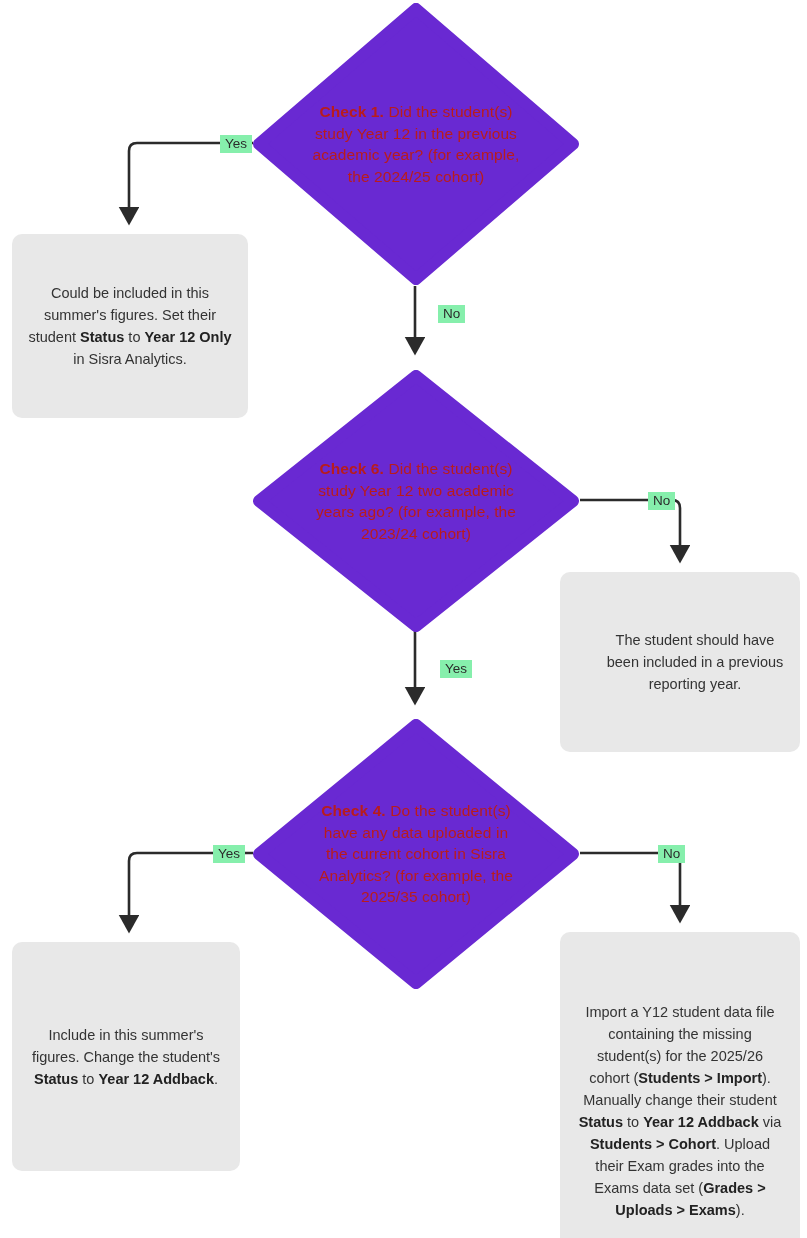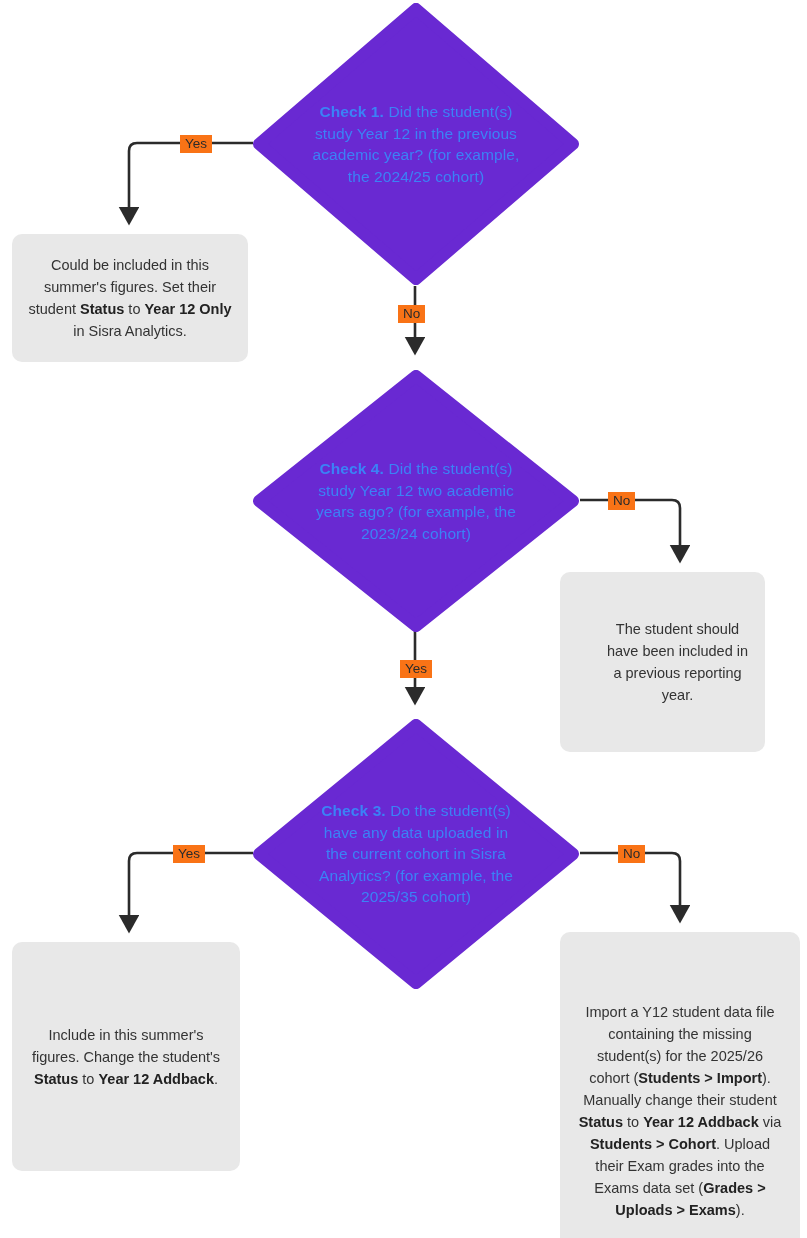--- a/index.html
+++ b/index.html
@@ -6,33 +6,33 @@
   body{width:807px;height:1238px;position:relative;overflow:hidden;
        font-family:"Liberation Sans","DejaVu Sans",sans-serif;}
   #canvas{position:absolute;inset:0;width:807px;height:1238px;}
   svg.wires{position:absolute;left:0;top:0;width:807px;height:1238px;pointer-events:none;}
 
   .node{position:absolute;box-sizing:border-box;display:flex;align-items:center;justify-content:center;}
 
   
   .diamond{}
   .diamond .shape{position:absolute;left:0;top:0;width:100%;height:100%;}
-  .diamond .dtext{position:relative;z-index:2;color:#3b82f6;text-align:center;
+  .diamond .dtext{position:relative;z-index:2;color:#b91c1c;text-align:center;
       font-size:15.5px;line-height:21.5px;letter-spacing:0.1px;padding:0 58px;box-sizing:border-box;}
   .diamond .dtext b{font-weight:700;}
 
   
   .gbox{background:#e8e8e8;border-radius:10px;}
   .gbox .btext{color:#333333;text-align:center;font-size:14.5px;line-height:22px;
       padding:0 16px;box-sizing:border-box;}
   .gbox .btext b{font-weight:700;color:#222222;}
 
   
-  .elabel{position:absolute;background:#f97316;color:#2b2b2b;font-size:13.5px;
-      line-height:16px;padding:1px 5px;z-index:3;white-space:nowrap;}
+  .elabel{position:absolute;background:#86efac;color:#2b2b2b;font-size:13.5px;
+      line-height:16px;padding:1px 5px;z-index:3;white-space:nowrap;margin-left:40px;}
 </style>
 </head>
 <body>
 
 <div id="canvas">
 
   <svg class="wires" viewBox="0 0 807 1238" xmlns="http://www.w3.org/2000/svg">
     <defs>
       <marker id="arrow" markerWidth="10" markerHeight="10" refX="3.2" refY="4" orient="auto" markerUnits="strokeWidth">
         <path d="M0,0 L7.2,4 L0,8 z" fill="#2b2b2b"></path>
@@ -61,43 +61,43 @@
 
   <div class="node diamond" style="left:253px;top:3px;width:326px;height:282px;">
     <svg class="shape" viewBox="0 0 326 282" preserveAspectRatio="none">
       <path d="M163 6 L320 141 L163 276 L6 141 Z" fill="#6929D2" stroke="#6929D2" stroke-width="12" stroke-linejoin="round"></path>
     </svg>
     <div class="dtext">
       <b>Check 1.</b><span> Did the student(s) study Year 12 in the previous academic year? (for example, the 2024/25 cohort)</span>
     </div>
   </div>
 
-  <div class="node gbox" style="left:12px;top:234px;width:236px;height:128px;">
+  <div class="node gbox" style="left:12px;top:234px;width:236px;height:184px;">
     <div class="btext"><span>Could be included in this summer's figures. Set their student </span><b>Status</b><span> to </span><b>Year 12 Only</b><span> in Sisra Analytics.</span></div>
   </div>
 
   <div class="node diamond" style="left:253px;top:370px;width:326px;height:262px;">
     <svg class="shape" viewBox="0 0 326 262" preserveAspectRatio="none">
       <path d="M163 6 L320 131 L163 256 L6 131 Z" fill="#6929D2" stroke="#6929D2" stroke-width="12" stroke-linejoin="round"></path>
     </svg>
     <div class="dtext">
-      <b>Check 4.</b><span> Did the student(s) study Year 12 two academic years ago? (for example, the 2023/24 cohort)</span>
+      <b>Check 6.</b><span> Did the student(s) study Year 12 two academic years ago? (for example, the 2023/24 cohort)</span>
     </div>
   </div>
 
-  <div class="node gbox" style="left:560px;top:572px;width:205px;height:180px;padding-left:30px;">
+  <div class="node gbox" style="left:560px;top:572px;width:240px;height:180px;padding-left:30px;">
     <div class="btext">The student should have been included in a previous reporting year.</div>
   </div>
 
   <div class="node diamond" style="left:253px;top:719px;width:326px;height:270px;">
     <svg class="shape" viewBox="0 0 326 270" preserveAspectRatio="none">
       <path d="M163 6 L320 135 L163 264 L6 135 Z" fill="#6929D2" stroke="#6929D2" stroke-width="12" stroke-linejoin="round"></path>
     </svg>
     <div class="dtext">
-      <b>Check 3.</b><span> Do the student(s) have any data uploaded in the current cohort in Sisra Analytics? (for example, the 2025/35 cohort)</span>
+      <b>Check 4.</b><span> Do the student(s) have any data uploaded in the current cohort in Sisra Analytics? (for example, the 2025/35 cohort)</span>
     </div>
   </div>
 
   <div class="node gbox" style="left:12px;top:942px;width:228px;height:229px;">
     <div class="btext"><span>Include in this summer's figures. Change the student's </span><b>Status</b><span> to </span><b>Year 12 Addback</b><span>.</span></div>
   </div>
 
   <div class="node gbox" style="left:560px;top:932px;width:240px;height:357px;">
     <div class="btext"><span>Import a Y12 student data file containing the missing student(s) for the 2025/26 cohort (</span><b>Students &gt; Import</b><span>). Manually change their student </span><b>Status</b><span> to </span><b>Year 12 Addback</b><span> via </span><b>Students &gt; Cohort</b><span>. Upload their Exam grades into the Exams data set (</span><b>Grades &gt; Uploads &gt; Exams</b><span>).</span></div>
   </div>

